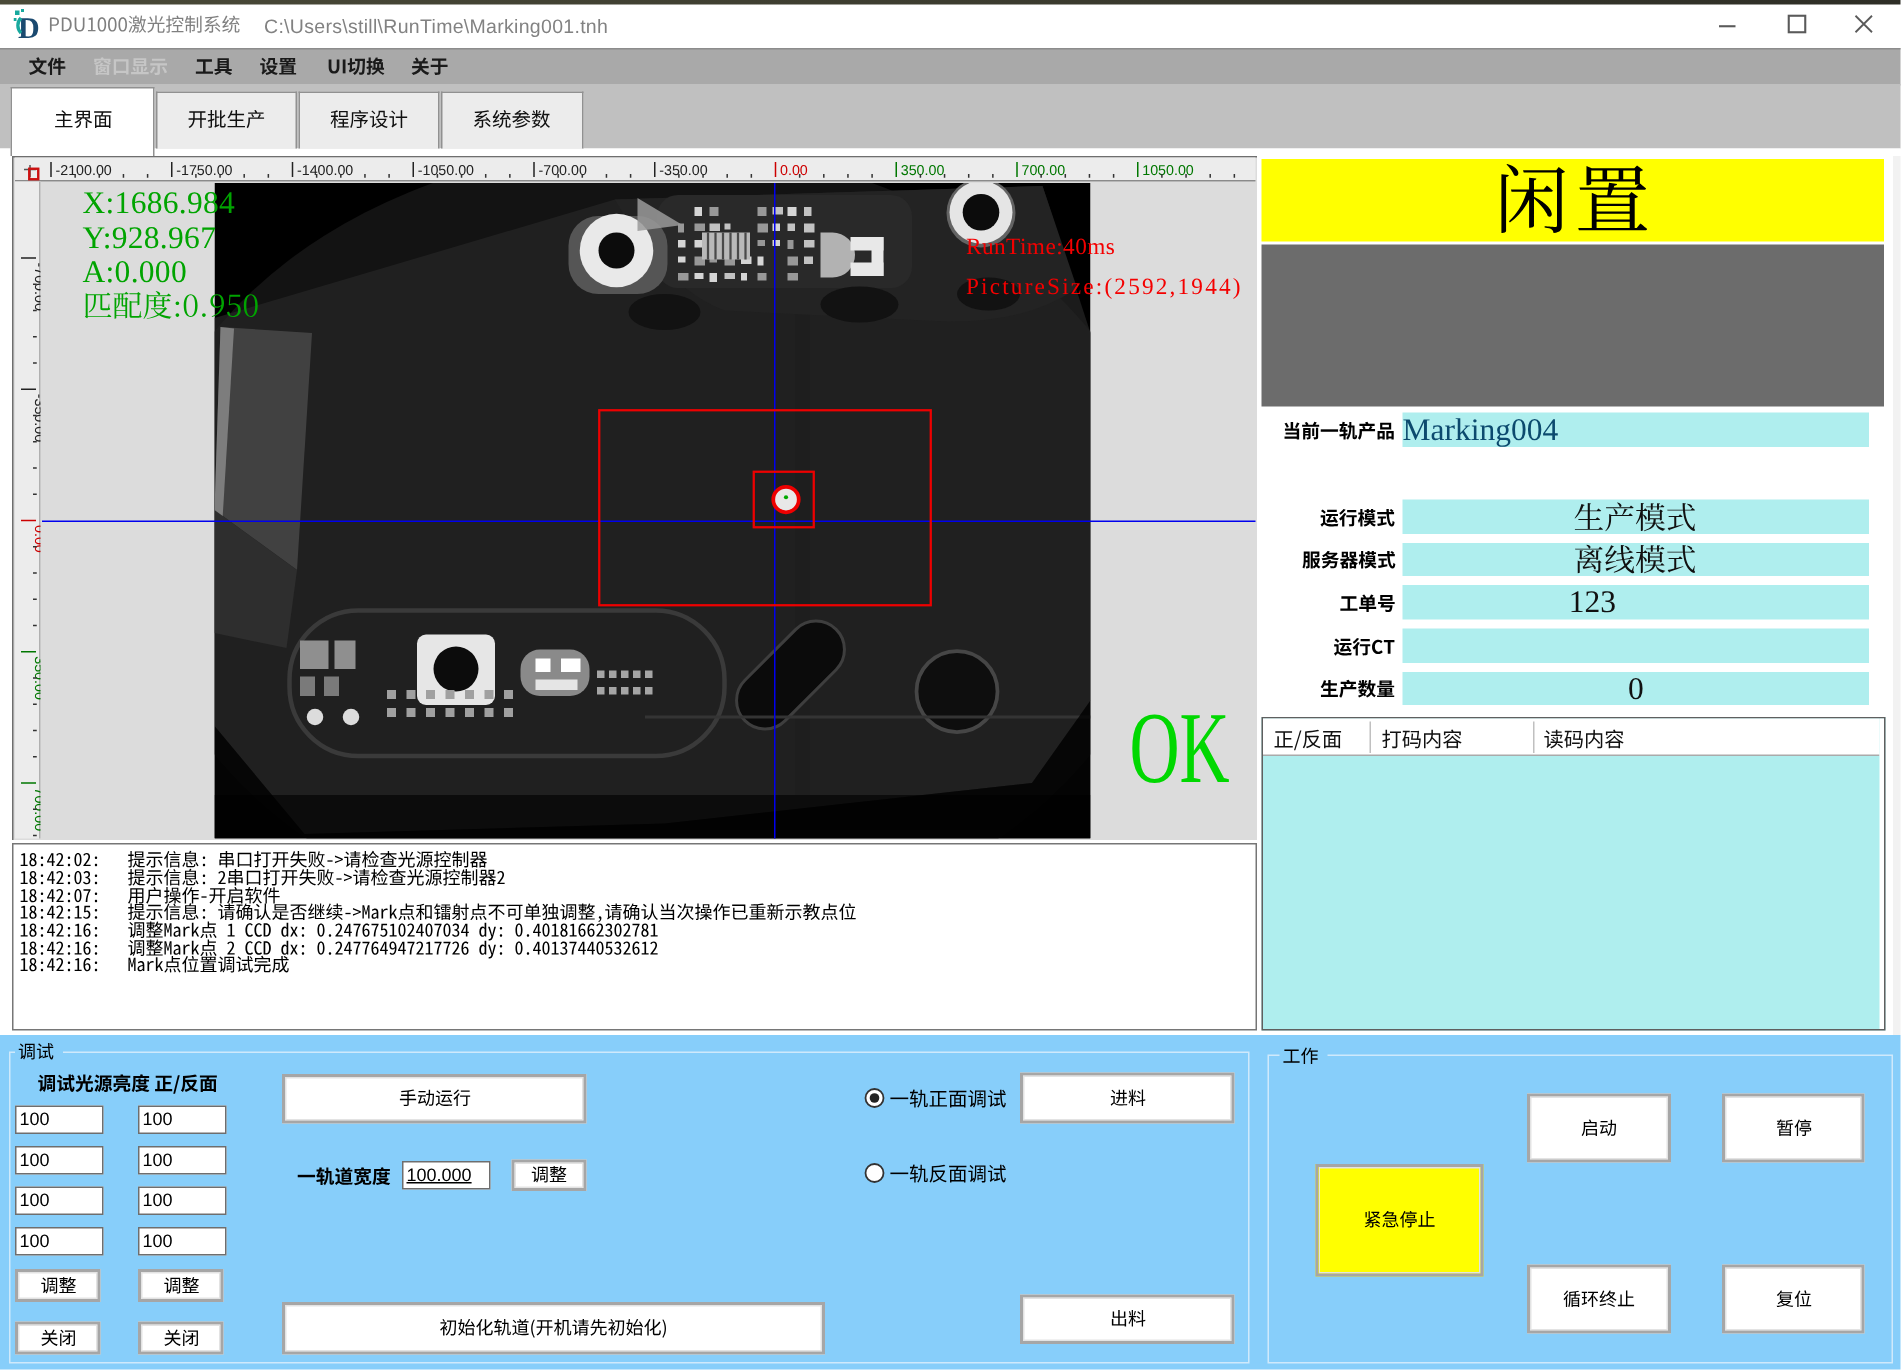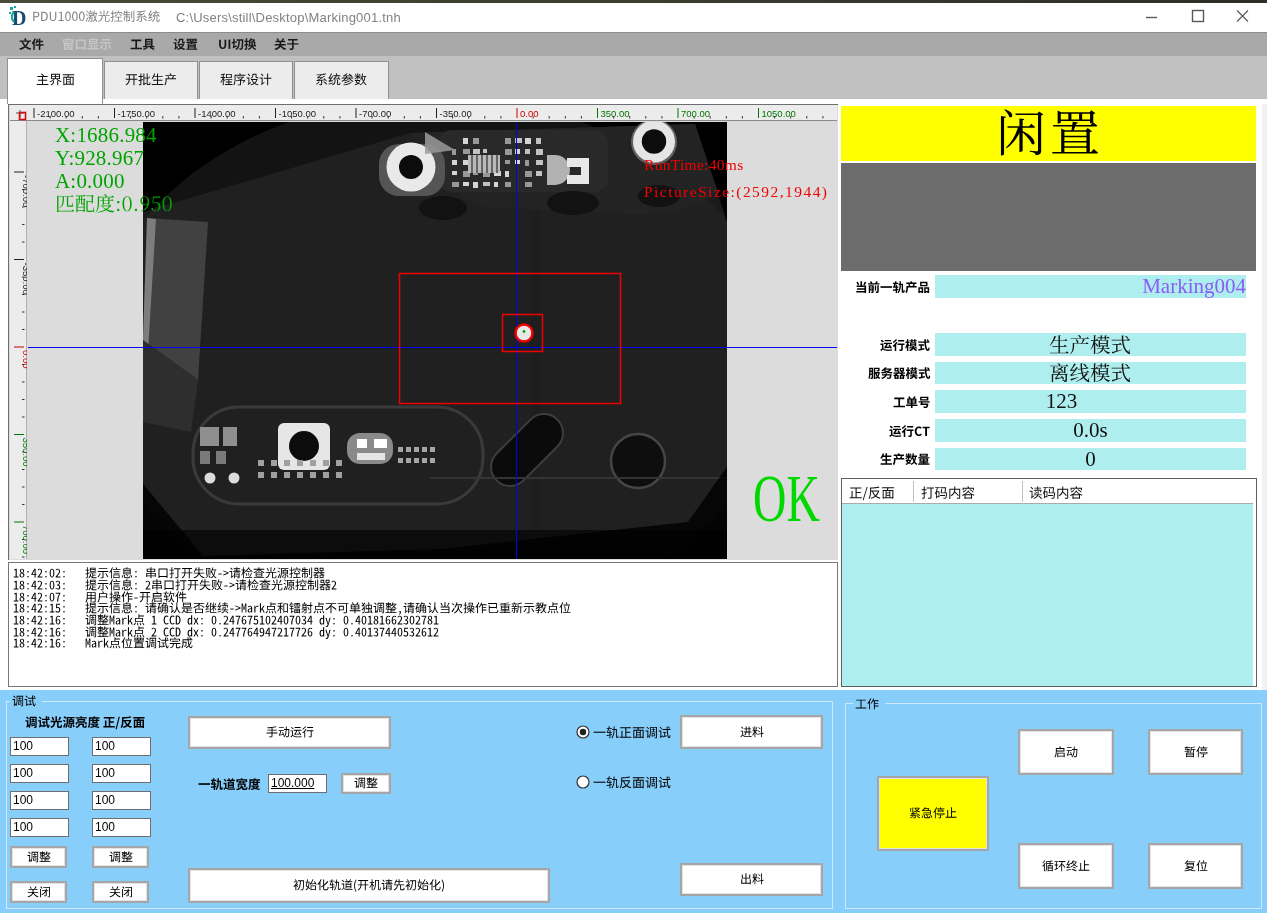--- a/index.html
+++ b/index.html
@@ -240,21 +240,21 @@
         <use href="#g5" x="315.2"></use>
         <use href="#g5" x="370.7"></use>
         <use href="#g6" x="426.2"></use>
         <use href="#g7" x="526.2"></use>
         <use href="#g8" x="626.2"></use>
         <use href="#g9" x="726.2"></use>
         <use href="#g10" x="826.2"></use>
         <use href="#g11" x="926.2"></use>
       </g>
     </svg>
-<div style="position:absolute;left:176px;top:10px;font:13px 'Liberation Sans';color:#828282;letter-spacing:0.2px">C:\Users\still\Desktop\Marking001.tnh</div>
+<div style="position:absolute;left:176px;top:10px;font:13px 'Liberation Sans';color:#828282;letter-spacing:0.2px">C:\Users\still\RunTime\Marking001.tnh</div>
 <svg style="position:absolute;left:1140px;top:8px" width="120" height="18" viewBox="0 0 120 18">
 <path d="M6 9.5 H17" stroke="#5a5a5a" stroke-width="1.4" fill="none"></path>
 <rect x="52.5" y="2.5" width="11" height="11" stroke="#5a5a5a" stroke-width="1.4" fill="none"></rect>
 <path d="M97 2.5 L108 13.5 M108 2.5 L97 13.5" stroke="#5a5a5a" stroke-width="1.2" fill="none"></path>
 </svg>
 <div style="position:absolute;left:0px;top:32px;width:1267px;height:24px;background:#a9a9a9;border-top:1px solid #8c8c8c"></div>
 <svg class="tr" style="left:18.5px;top:37.1px" width="27" height="15.6" viewBox="0 0 27 15.6">
       <g fill="#1a1a1a" transform="translate(0,11.9) scale(0.125)">
         <use href="#g12" x="0"></use>
         <use href="#g13" x="100"></use>
@@ -880,21 +880,21 @@
         <use href="#g128" x="0"></use>
         <use href="#g129" x="100"></use>
         <use href="#g130" x="200"></use>
         <use href="#g131" x="300"></use>
         <use href="#g132" x="400"></use>
         <use href="#g133" x="500"></use>
       </g>
     </svg>
 <div style="position:absolute;left:935px;top:275px;width:311px;height:22.5px;background:#afeeee"></div>
 <div style="position:absolute;left:935px;top:275px;">
-      <div style="width:311px;text-align:right;font-family:'Liberation Serif';font-size:21px;color:#8b5cf6;line-height:22px">Marking004</div>
+      <div style="width:311px;text-align:left;font-family:'Liberation Serif';font-size:21px;color:#0c4a6e;line-height:22px">Marking004</div>
     </div>
 <svg class="tr" style="left:880px;top:337.6px" width="52" height="15.6" viewBox="0 0 52 15.6">
       <g fill="#000" transform="translate(0,11.9) scale(0.125)">
         <use href="#g134" x="0"></use>
         <use href="#g135" x="100"></use>
         <use href="#g136" x="200"></use>
         <use href="#g137" x="300"></use>
       </g>
     </svg>
 <div style="position:absolute;left:935px;top:333px;width:311px;height:22.5px;background:#afeeee"></div>
@@ -937,23 +937,20 @@
     </div>
 <svg class="tr" style="left:889px;top:423.6px" width="43" height="15.6" viewBox="0 0 43 15.6">
       <g fill="#000" transform="translate(0,11.9) scale(0.125)">
         <use href="#g134" x="0"></use>
         <use href="#g135" x="100"></use>
         <use href="#g149" x="200"></use>
         <use href="#g150" x="265.6"></use>
       </g>
     </svg>
 <div style="position:absolute;left:935px;top:419px;width:311px;height:22.5px;background:#afeeee"></div>
-<div style="position:absolute;left:935px;top:419px;">
-      <div style="width:311px;text-align:center;font-family:'Liberation Serif';font-size:21px;color:#111;line-height:22px">0.0s</div>
-    </div>
 <svg class="tr" style="left:880px;top:452.1px" width="52" height="15.6" viewBox="0 0 52 15.6">
       <g fill="#000" transform="translate(0,11.9) scale(0.125)">
         <use href="#g151" x="0"></use>
         <use href="#g132" x="100"></use>
         <use href="#g152" x="200"></use>
         <use href="#g153" x="300"></use>
       </g>
     </svg>
 <div style="position:absolute;left:935px;top:447.5px;width:311px;height:22.5px;background:#afeeee"></div>
 <div style="position:absolute;left:935px;top:447.5px;">

